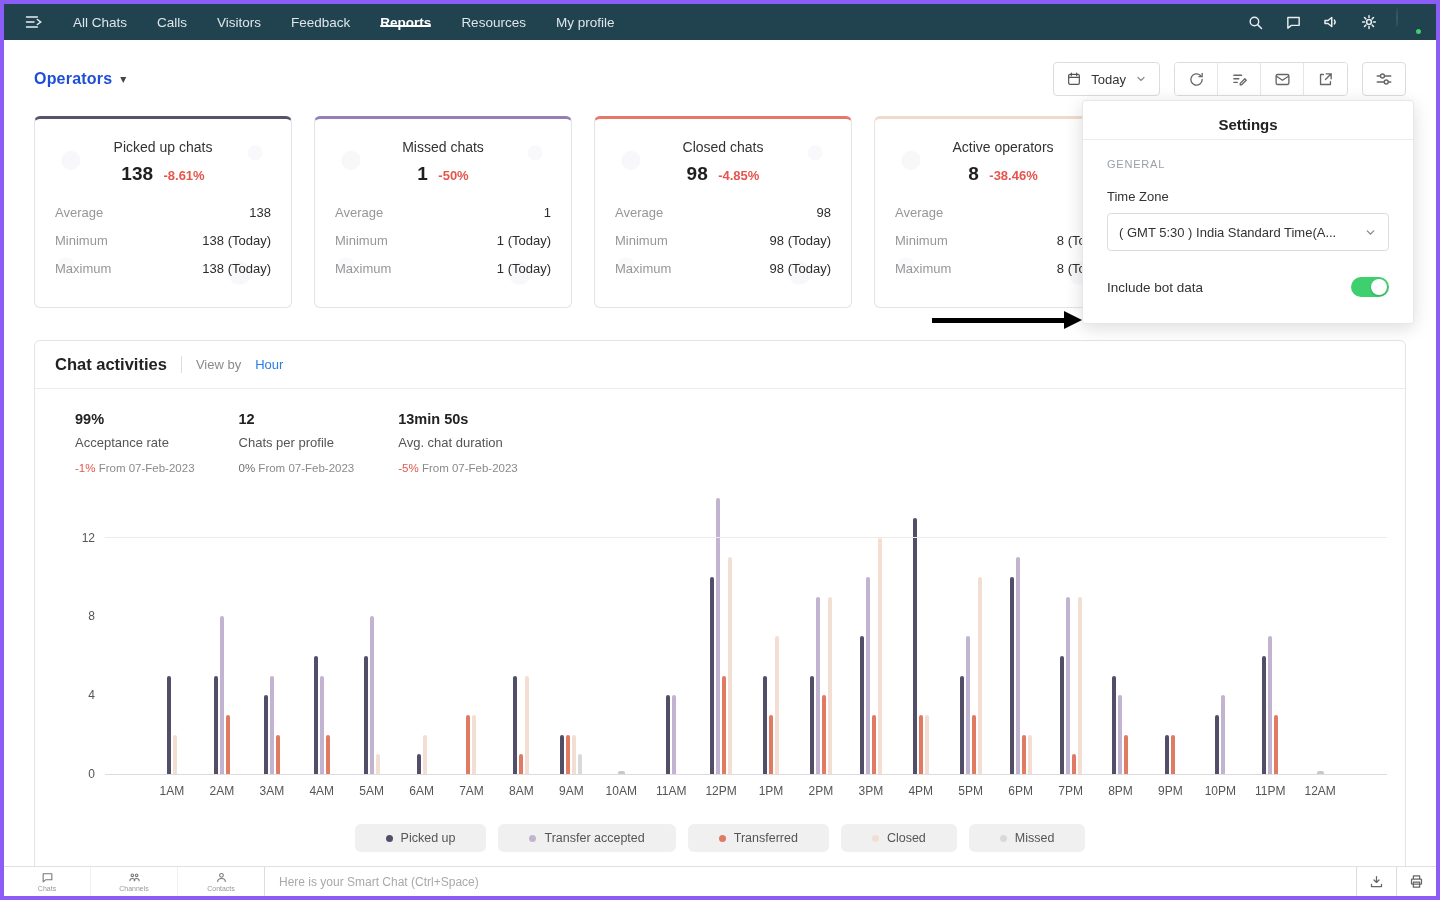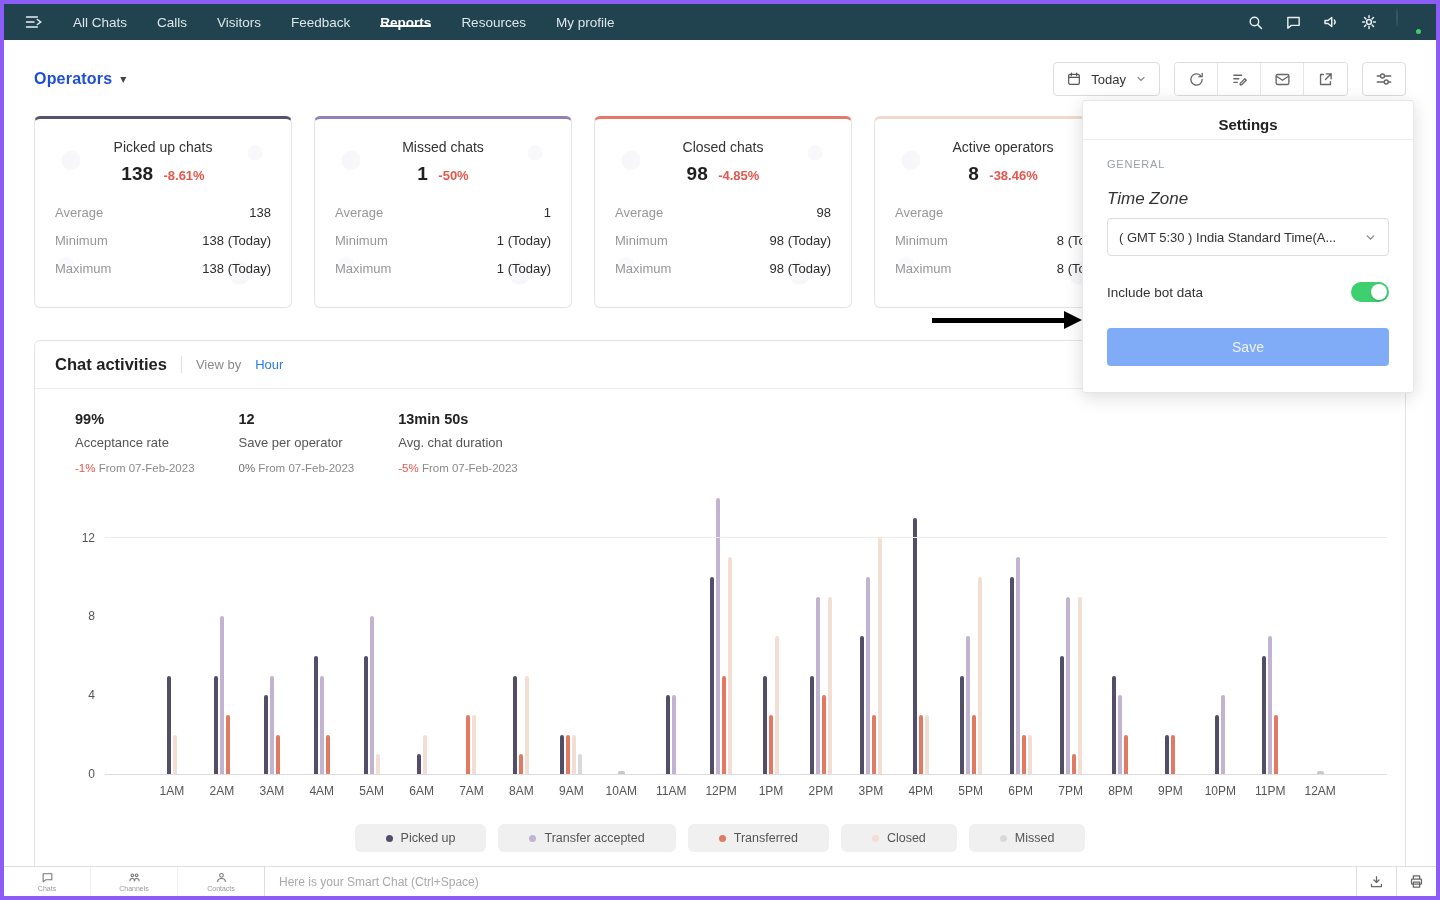--- a/index.html
+++ b/index.html
@@ -76,21 +76,21 @@
 
   .legend { display:flex; justify-content:center; gap:12px; margin-top:26px; padding-bottom:42px; }
   .legend-pill { display:flex; align-items:center; gap:8px; background:#f0f0f0; border-radius:6px; padding:7px 31px; font-size:12.5px; color:#555; cursor:pointer; }
   .legend-pill .dot { width:7px; height:7px; border-radius:50%; display:inline-block; }
 
   
   .settings-popup { position:absolute; left:1078px; top:96px; width:332px; background:#fff; border:1px solid #e7e7e7; border-radius:3px; box-shadow:0 4px 18px rgba(0,0,0,0.14); z-index:50; }
   .popup-title { text-align:center; font-size:15px; font-weight:bold; color:#222; padding:15px 0 6px; border-bottom:1px solid #ececec; }
   .popup-body { padding:18px 24px 26px; }
   .popup-section { font-size:11px; color:#9aa0a6; letter-spacing:0.8px; }
-  .tz-label { font-size:17px; color:#333; margin:19px 0 9px;font-style:italic; }
+  .tz-label { font-size:13px; color:#333; margin:19px 0 9px; }
   .tz-select { height:38px; border:1px solid #dcdcdc; border-radius:4px; display:flex; align-items:center; padding:0 11px; cursor:pointer; color:#555; }
   .tz-select .tz-value { font-size:13px; color:#333; white-space:nowrap; overflow:hidden; flex:1; }
   .toggle-row { display:flex; align-items:center; margin-top:26px; }
   .toggle-label { font-size:13.5px; color:#333; flex:1; }
   .toggle { width:38px; height:20px; border-radius:10px; background:#3ecf6e; position:relative; cursor:pointer; }
   .toggle .knob { position:absolute; top:2px; right:2px; width:16px; height:16px; border-radius:50%; background:#fff; box-shadow:0 1px 2px rgba(0,0,0,0.2); }
   .save-btn { margin-top:26px; width:100%; height:38px; background:#7fabf7; border:none; border-radius:4px; color:rgba(255,255,255,0.85); font-size:14px; cursor:pointer; font-family:inherit; }
 
   
   .annotation-arrow { position:absolute; top:307px; left:928px; display:flex; align-items:center; z-index:60; }
@@ -311,21 +311,21 @@
       <span class="viewby-value">Hour</span>
     </div>
     <div class="stats-row">
       <div class="stat">
         <div class="stat-value">99%</div>
         <div class="stat-label">Acceptance rate</div>
         <div class="stat-change-row"><span class="chg">-1%</span> <span>From 07-Feb-2023</span></div>
       </div>
       <div class="stat">
         <div class="stat-value">12</div>
-        <div class="stat-label">Save per operator</div>
+        <div class="stat-label">Chats per profile</div>
         <div class="stat-change-row"><span class="chg neutral">0%</span> <span>From 07-Feb-2023</span></div>
       </div>
       <div class="stat">
         <div class="stat-value">13min 50s</div>
         <div class="stat-label">Avg. chat duration</div>
         <div class="stat-change-row"><span class="chg">-5%</span> <span>From 07-Feb-2023</span></div>
       </div>
     </div>
     <div class="chart-area">
       <div class="plot" id="plot">
@@ -517,21 +517,20 @@
               <path d="M6 9l6 6 6-6"></path>
             </svg>
         </span>
       </div>
       <div class="toggle-row">
         <span class="toggle-label">Include bot data</span>
         <span class="toggle">
             <span class="knob"></span>
           </span>
       </div>
-      <button class="save-btn">Save</button>
     </div>
   </div>
 
   <div class="annotation-arrow">
     <span class="shaft"></span>
     <span class="head"></span>
   </div>
 
   <div class="bottom-bar">
     <div class="dock-item">

